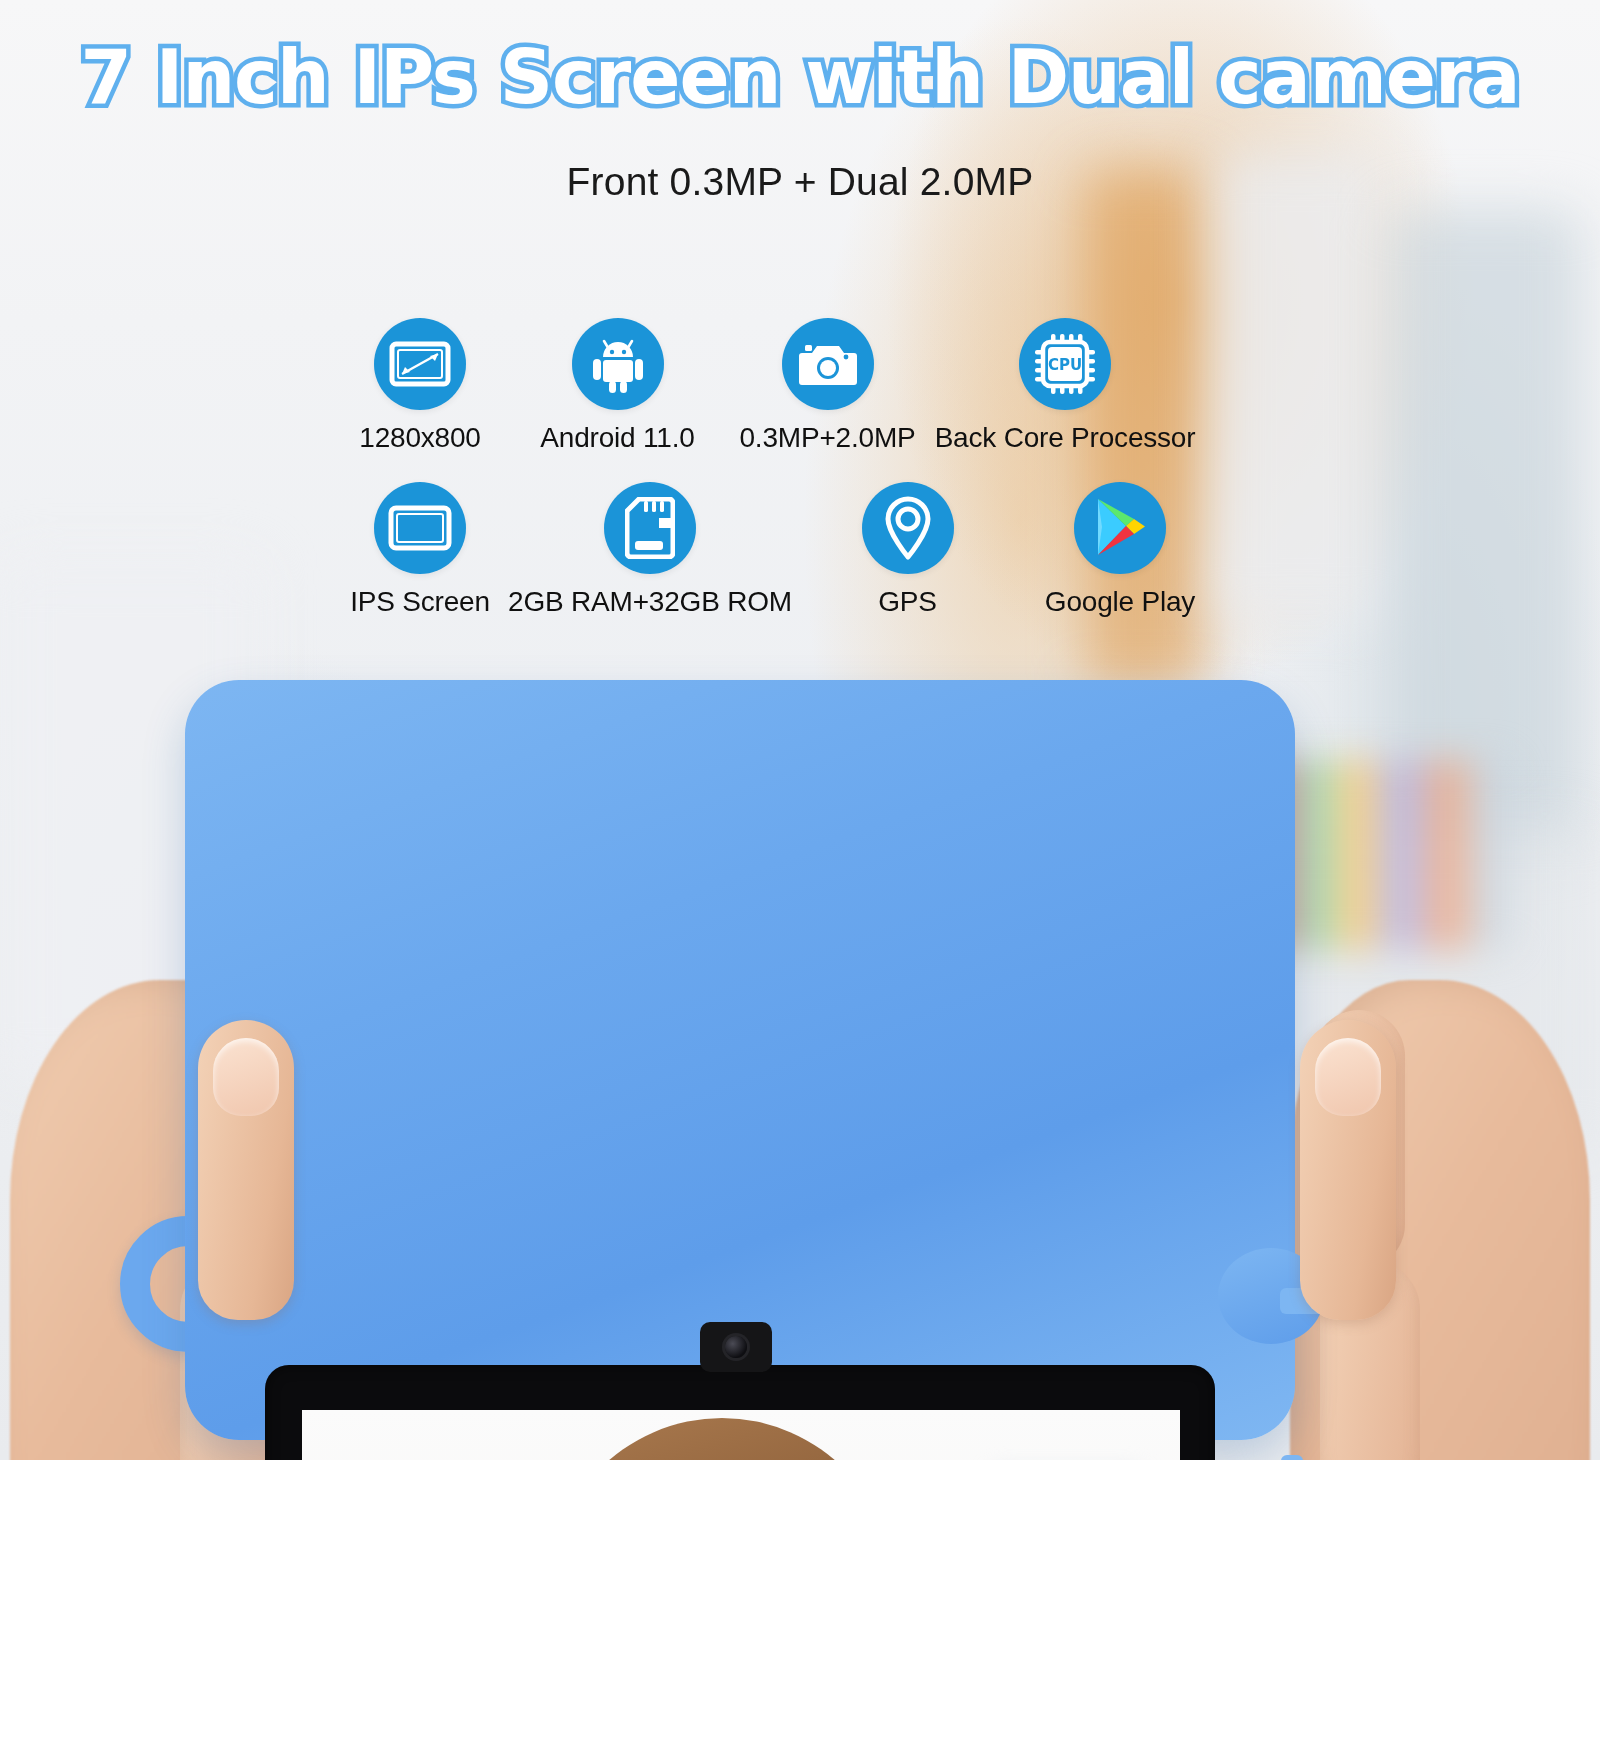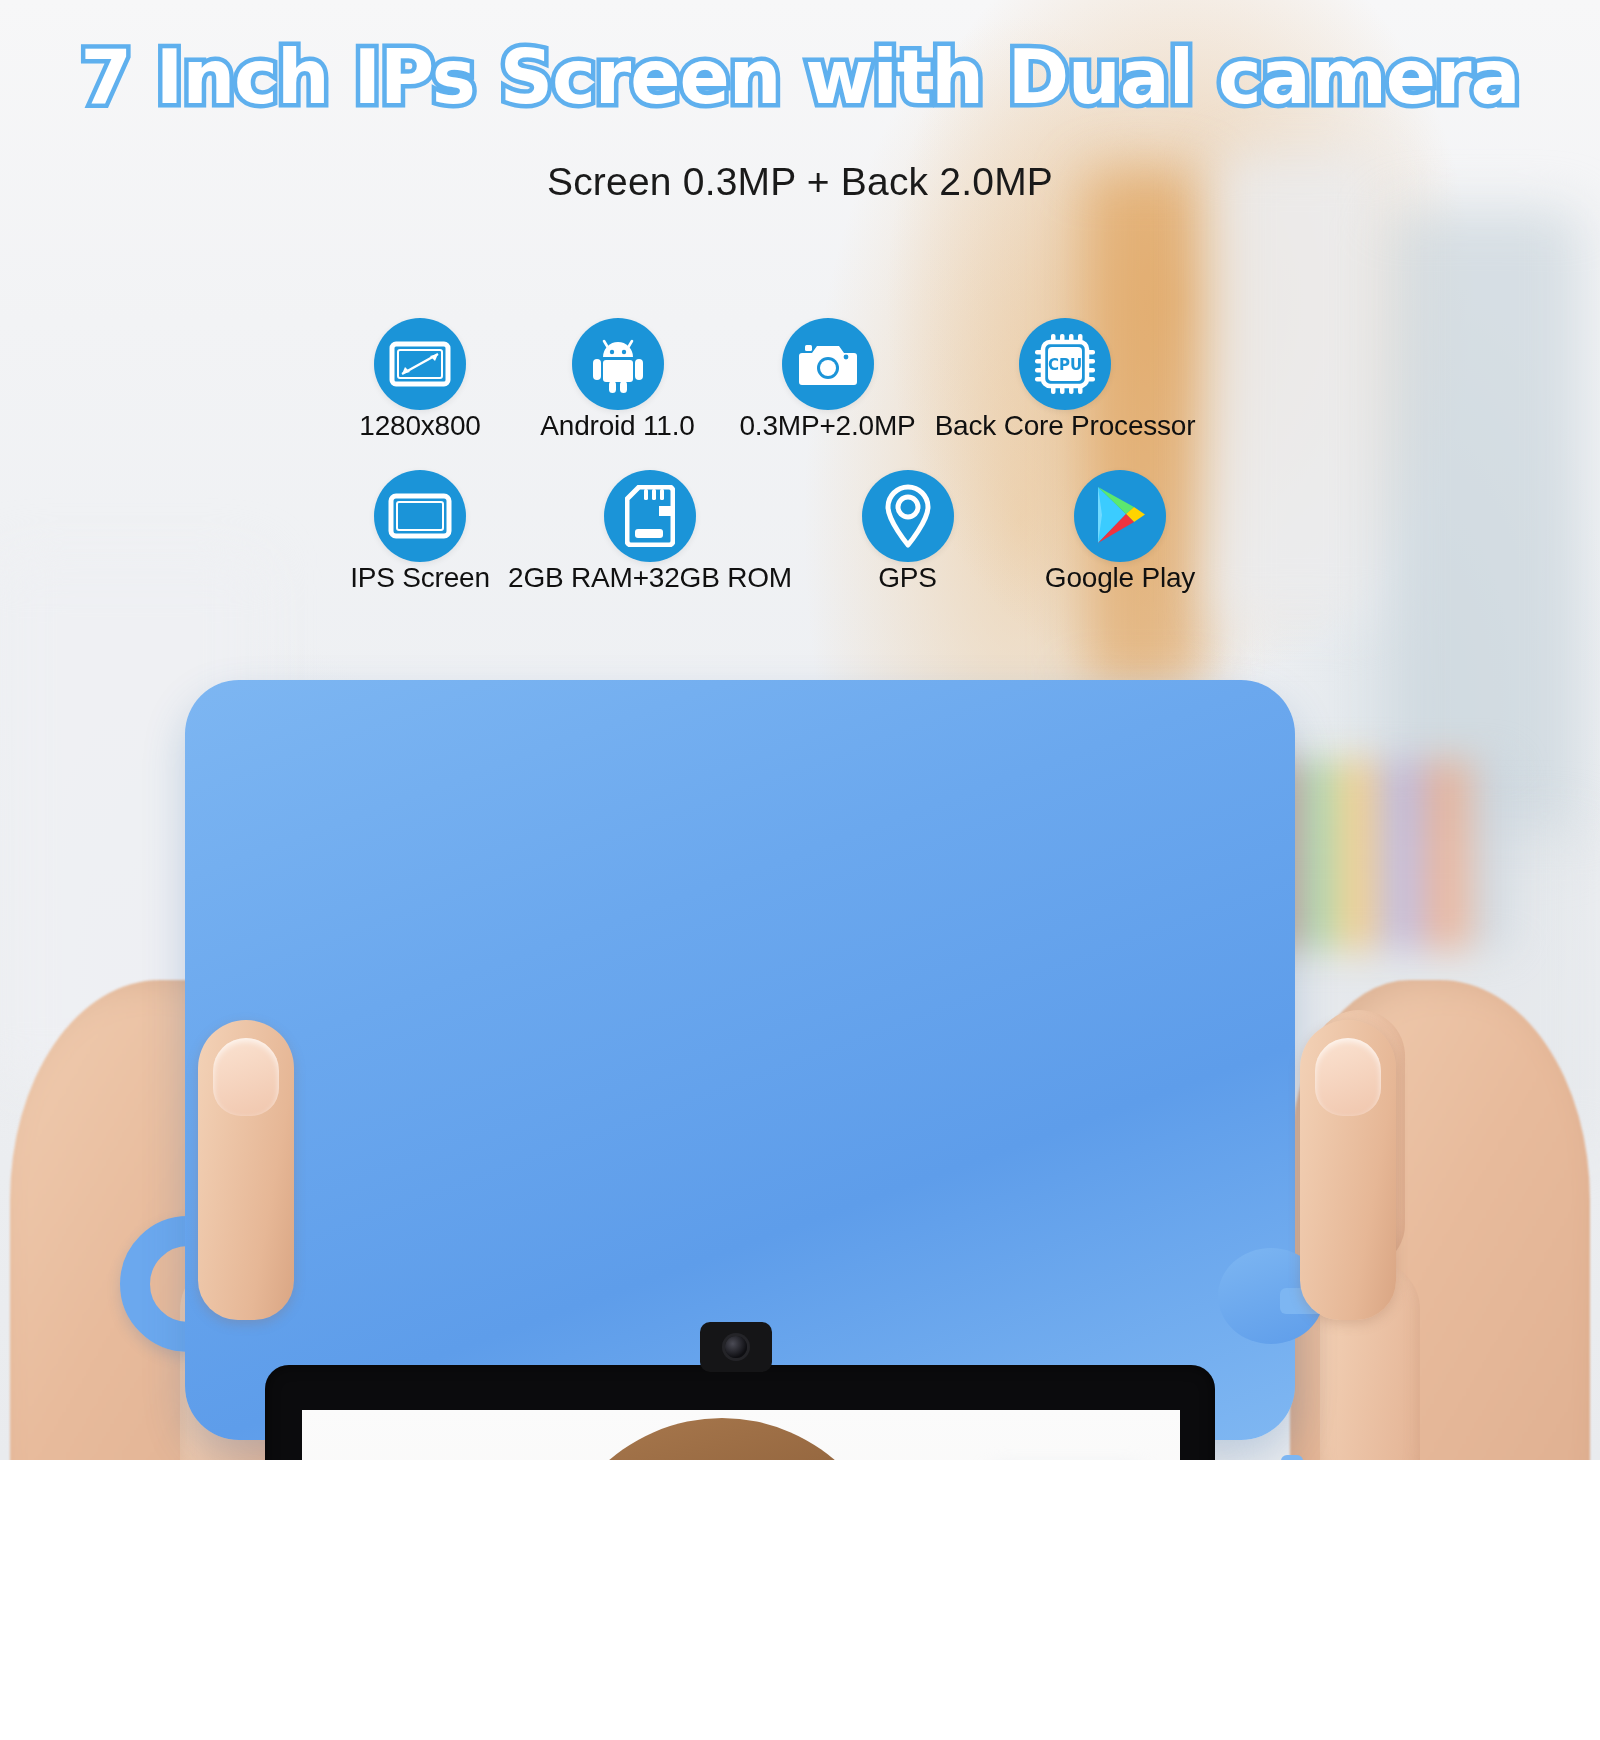--- a/index.html
+++ b/index.html
@@ -120,20 +120,21 @@
     border-radius: 50%;
     background: #1B94D8;
     display: flex;
     align-items: center;
     justify-content: center;
     box-shadow: 0 2px 6px rgba(0,0,0,0.07);
   }
   .feature.play .badge { background: #1B94D8; }
   .feature .badge svg { display: block; }
   .feature .flabel {
+    margin-top: 12px;
     font-size: 28px;
     color: #101010;
     white-space: nowrap;
     letter-spacing: -0.2px;
     font-weight: 400;
   }
 
   
   .c1 { width: 160px; }
   .c2 { width: 215px; }
@@ -445,21 +446,21 @@
     <div class="bd-shelf s1"></div>
     <div class="bd-shelf s2"></div>
     <div class="bd-shelf s3"></div>
     <div class="bd-shelf s4"></div>
     <div class="bd-shelf s5"></div>
     <div class="bd-shelf s6"></div>
     <div class="bd-books"></div>
   </div>
 
   <div class="headline">7 Inch IPs Screen with Dual camera</div>
-  <div class="subtitle">Screen 0.3MP + Back 2.0MP</div>
+  <div class="subtitle">Front 0.3MP + Dual 2.0MP</div>
 
   <div class="features">
 
     <div class="feature-row row1">
 
       <div class="feature c1">
         <div class="badge">
           <svg width="62" height="48" viewBox="0 0 62 48">
             <rect x="3" y="4" width="56" height="40" rx="4" fill="none" stroke="#ffffff" stroke-width="5"></rect>
             <rect x="9" y="10" width="44" height="28" rx="2" fill="none" stroke="#ffffff" stroke-width="2"></rect>

